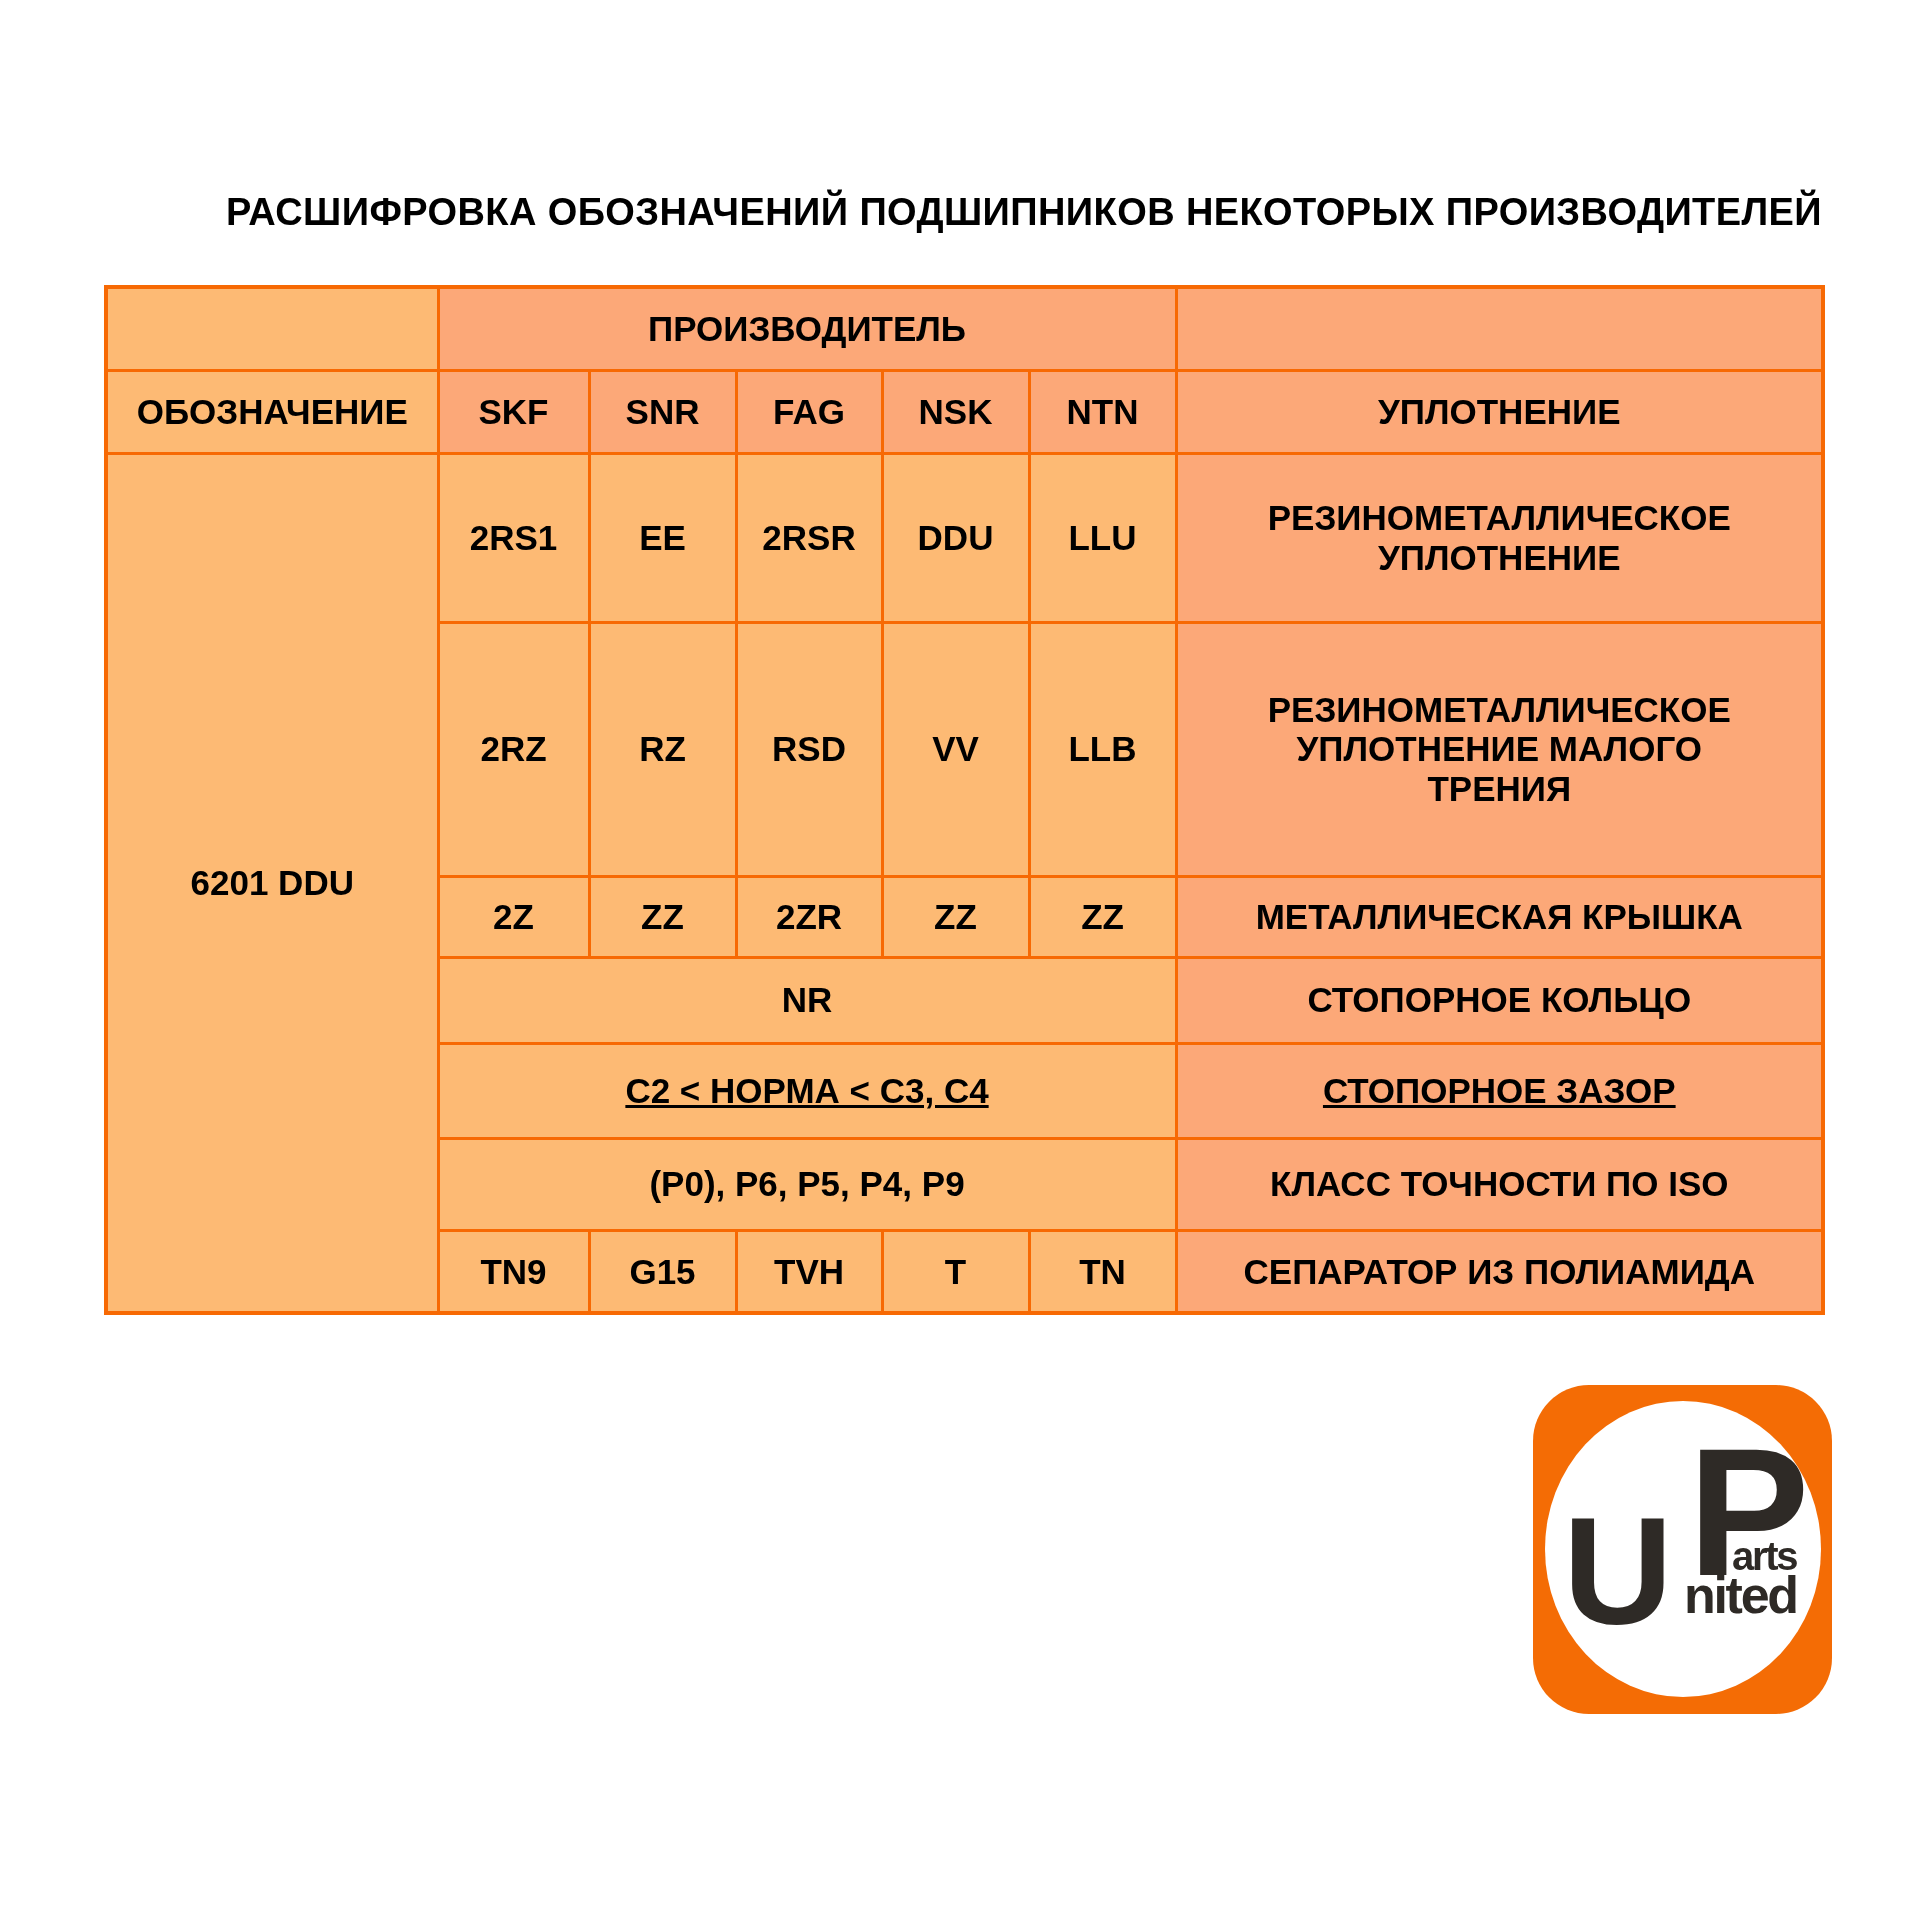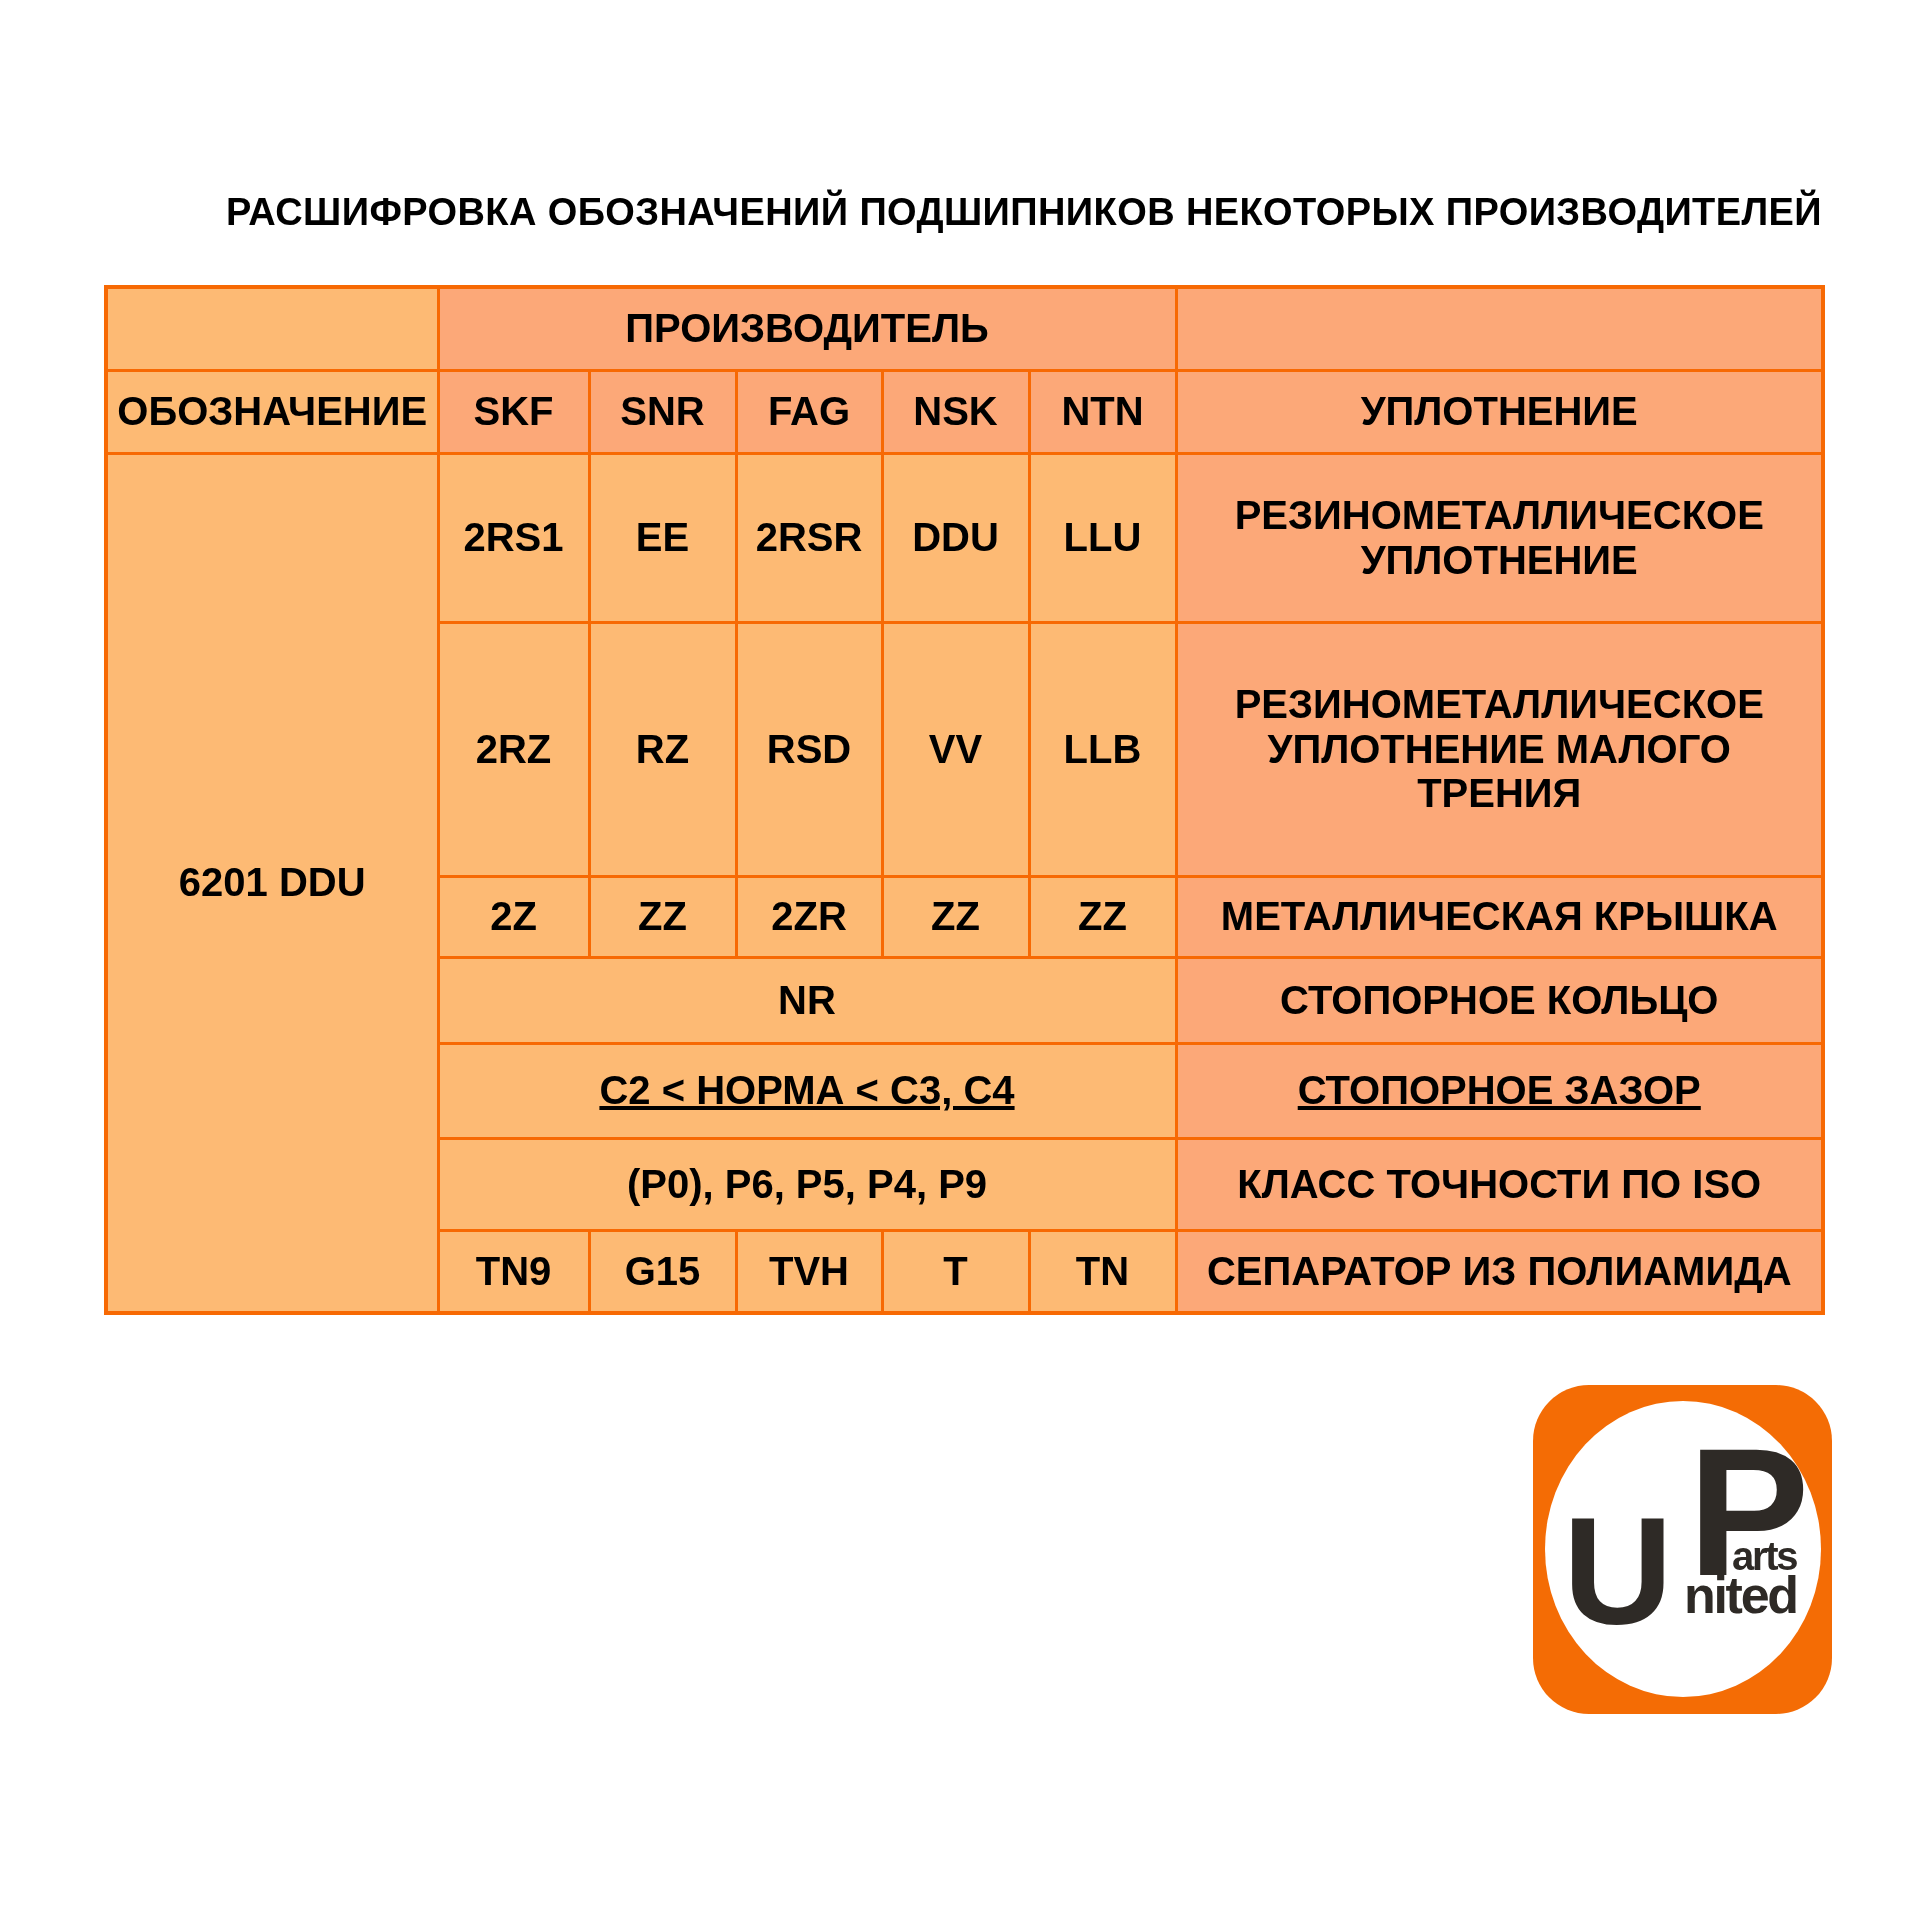--- a/index.html
+++ b/index.html
@@ -38,21 +38,21 @@
     height: 1027px;
     border-collapse: collapse;
     table-layout: fixed;
     border: 4.6px solid #F76903;
   }
   table.decode-table td {
     border: 3.8px solid #F76903;
     text-align: center;
     vertical-align: middle;
     padding: 0;
-    font-size: 40px;
+    font-size: 35px;
     font-weight: bold;
     line-height: 1.12;
   }
   td.c-white  { background: #fdba74; }
   td.c-orange { background: #FCA878; }
   td.hdr      { font-size: 38px; }
   td.dec      { white-space: pre-line; margin-left: 20px; }
 
   tr.rh-a { height: 83px; }
   tr.rh-b { height: 83px; }

